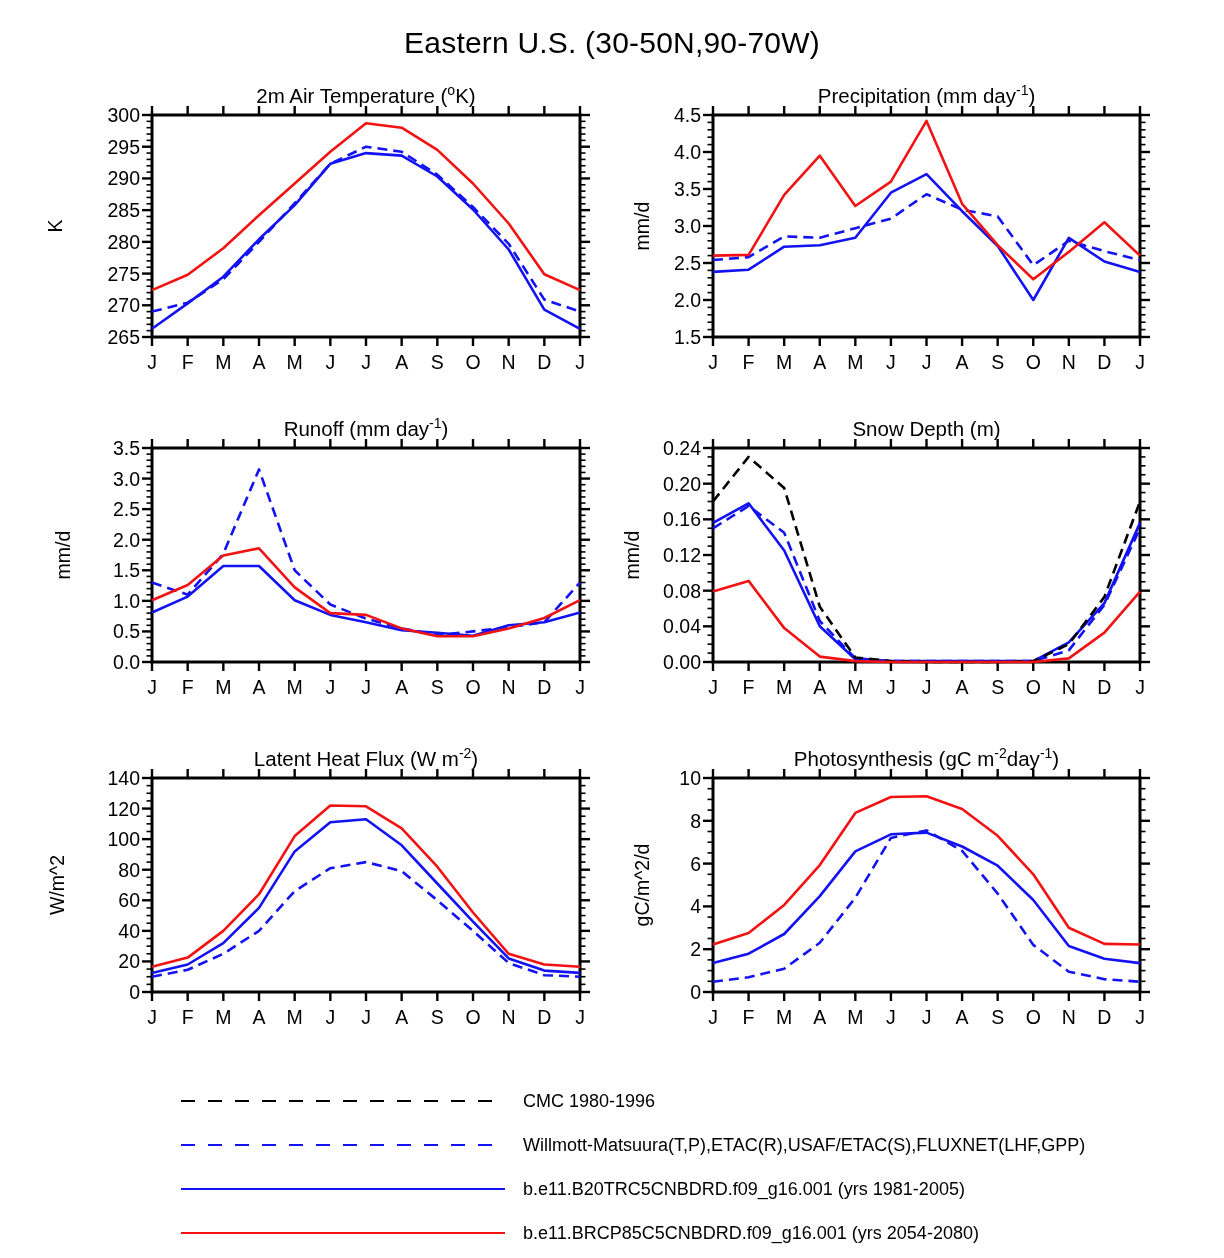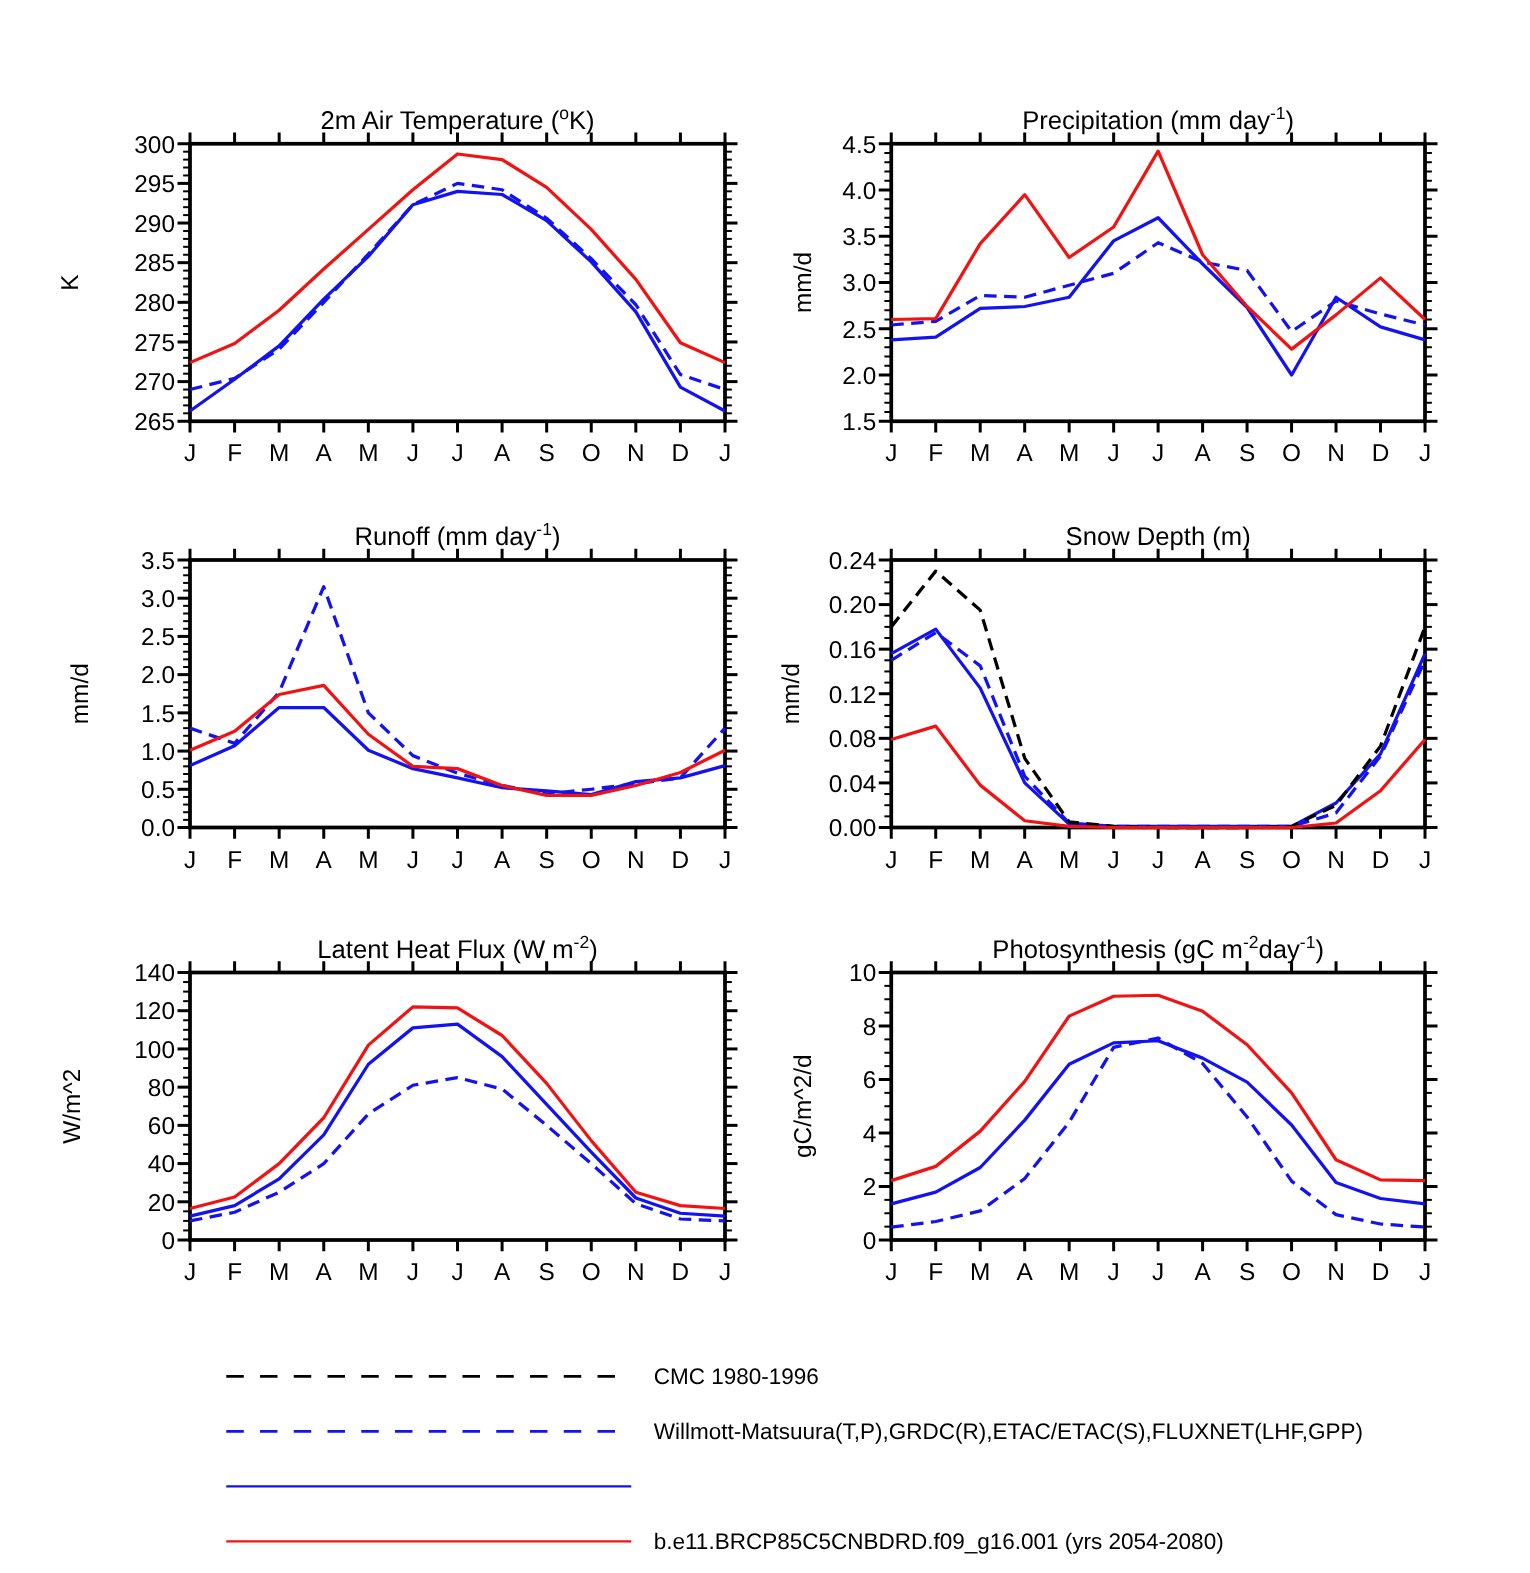--- a/index.html
+++ b/index.html
@@ -10,20 +10,21 @@
   #charts{position:absolute;left:0;top:0;width:1224px;height:1258px;}
   #charts svg{position:absolute;left:0;top:0;}
   .legend-row{position:absolute;left:180px;height:22px;display:flex;align-items:center;}
   .legend-row svg{display:block;flex:0 0 auto;}
   .legend-label{margin-left:17px;font-size:18px;white-space:nowrap;}
 </style>
 </head>
 <body>
 
 <div class="figure">
+  <div class="fig-title">Eastern U.S. (30-50N,90-70W)</div>
 
   <div id="charts">
       <svg width="1224" height="1258" viewBox="0 0 1224 1258">
         <g>
           <rect x="152" y="115" width="428" height="222" fill="none" stroke="#000" stroke-width="3"></rect>
           <g stroke="#000">
             <line x1="152" y1="337" x2="152" y2="346" stroke-width="2.4"></line>
             <line x1="152" y1="115" x2="152" y2="106" stroke-width="2.4"></line>
             <line x1="187.66666666666666" y1="337" x2="187.66666666666666" y2="346" stroke-width="2.4"></line>
             <line x1="187.66666666666666" y1="115" x2="187.66666666666666" y2="106" stroke-width="2.4"></line>
@@ -722,26 +723,27 @@
     <div class="legend-row" style="top:1090px">
       <svg width="326" height="8">
           <line x1="1" y1="4" x2="325" y2="4" stroke="#000000" stroke-width="2.2" stroke-dasharray="14 13"></line>
         </svg>
       <span class="legend-label">CMC 1980-1996</span>
     </div>
     <div class="legend-row" style="top:1134px">
       <svg width="326" height="8">
           <line x1="1" y1="4" x2="325" y2="4" stroke="#1212f2" stroke-width="2.2" stroke-dasharray="14 13"></line>
         </svg>
-      <span class="legend-label">Willmott-Matsuura(T,P),GRDC(R),ETAC/ETAC(S),FLUXNET(LHF,GPP)</span>
+      <span class="legend-label">Willmott-Matsuura(T,P),ETAC(R),USAF/ETAC(S),FLUXNET(LHF,GPP)</span>
     </div>
     <div class="legend-row" style="top:1178px">
       <svg width="326" height="8">
           <line x1="1" y1="4" x2="325" y2="4" stroke="#1212f2" stroke-width="1.8"></line>
         </svg>
+      <span class="legend-label">b.e11.B20TRC5CNBDRD.f09_g16.001 (yrs 1981-2005)</span>
     </div>
     <div class="legend-row" style="top:1222px">
       <svg width="326" height="8">
           <line x1="1" y1="4" x2="325" y2="4" stroke="#f21212" stroke-width="1.8"></line>
         </svg>
       <span class="legend-label">b.e11.BRCP85C5CNBDRD.f09_g16.001 (yrs 2054-2080)</span>
     </div>
   </div>
 </div>
 

